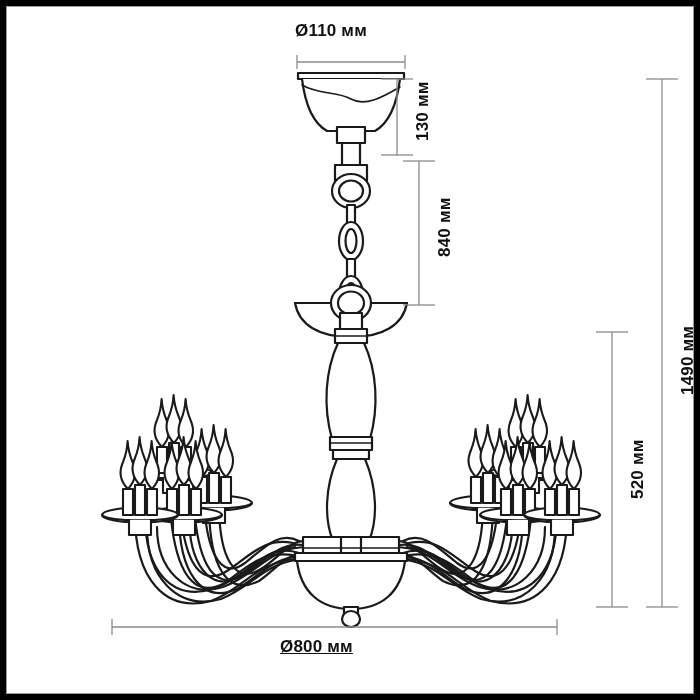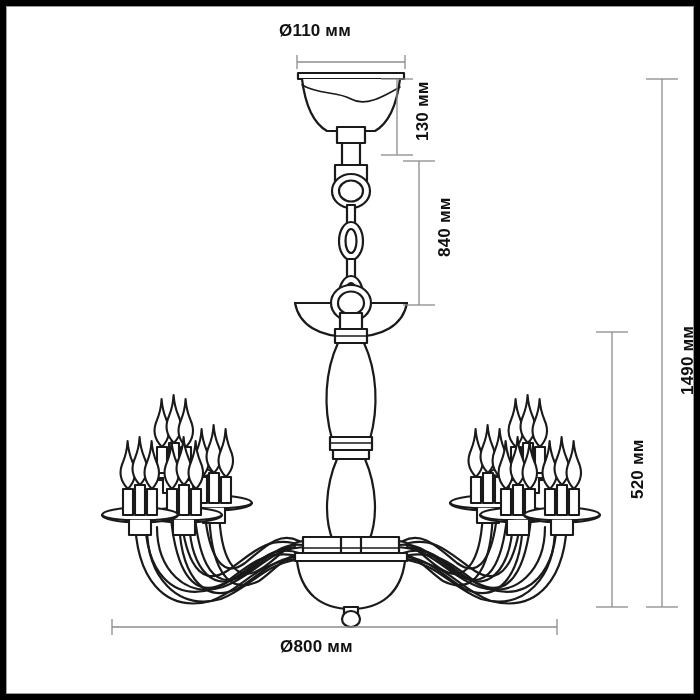--- a/index.html
+++ b/index.html
@@ -207,26 +207,26 @@
       <line x1="589" y1="600" x2="621" y2="600"></line>
       <line x1="605" y1="325" x2="605" y2="600"></line>
 
       <line x1="105" y1="612" x2="105" y2="628"></line>
       <line x1="550" y1="612" x2="550" y2="628"></line>
       <line x1="105" y1="620" x2="550" y2="620"></line>
     </g>
   </svg>
   </div>
 
-  <div class="dimlabel" style="left:272px;top:14px;">Ø110 мм</div>
+  <div class="dimlabel" style="left:288px;top:14px;">Ø110 мм</div>
 
   <div class="dimlabel rot" style="left:406px;top:134px;">130 мм</div>
 
   <div class="dimlabel rot" style="left:428px;top:250px;">840 мм</div>
 
   <div class="dimlabel rot" style="left:671px;top:388px;">1490 мм</div>
 
   <div class="dimlabel rot" style="left:621px;top:492px;">520 мм</div>
 
-  <div class="dimlabel" style="left:273px;top:630px;">Ø800 мм</div>
+  <div class="dimlabel" style="left:273px;top:630px;text-decoration:underline;">Ø800 мм</div>
 
 </div>
 </div>
 
 </body></html>

